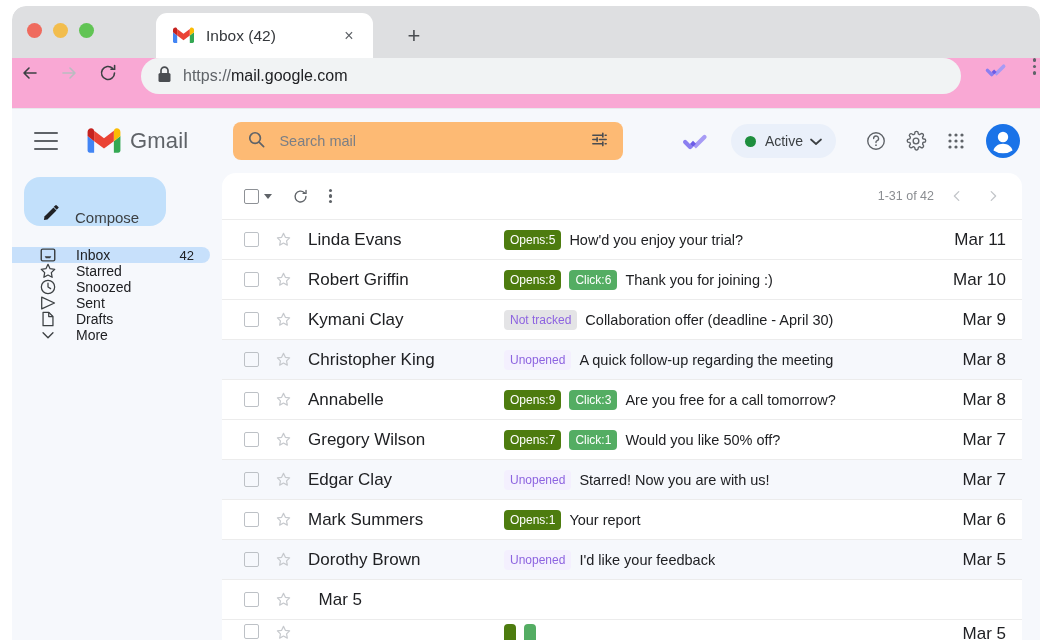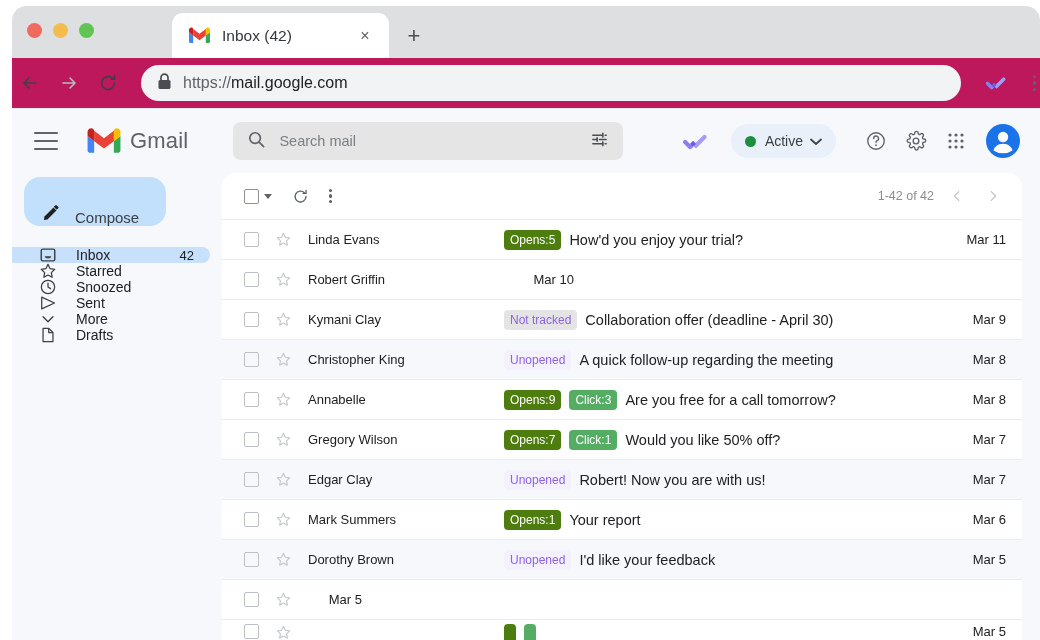--- a/index.html
+++ b/index.html
@@ -30,21 +30,21 @@
   .traffic {
     position: absolute; left: 15px; top: 17px;
     display: flex; gap: 11px;
   }
   .dot { width: 15px; height: 15px; border-radius: 50%; }
   .dot.red { background: #ef6b5e; }
   .dot.yellow { background: #f2bd4d; }
   .dot.green { background: #61c454; }
 
   .tab {
-    position: absolute; left: 160px; top: 7px;
+    position: absolute; left: 144px; top: 7px;
     width: 217px; height: 45px;
     background: #ffffff;
     border-radius: 11px 11px 0 0;
     display: flex; align-items: center;
     padding: 0 14px 0 17px;
   }
   .tab-favicon { width: 21px; height: 17px; flex: 0 0 auto; }
   .tab-title {
     flex: 1 1 auto;
     font-size: 15.5px; color: #34373b;
@@ -60,23 +60,23 @@
     position: absolute; left: 390px; top: 18px;
     width: 24px; height: 24px;
     display: flex; align-items: center; justify-content: center;
     color: #4a4d51; font-size: 22px; line-height: 1; font-weight: 300;
   }
 
   
   .navbar {
     position: relative;
     height: 51px;
-    background: #be185d;
+    background: #f9a8d4;
     border-bottom: 1px solid #e8eaed;
-    display: flex; align-items: center; gap: 9px;
+    display: flex;  gap: 9px;
   }
   .nav-btn {
     width: 30px; height: 30px; margin-left: 10px;
     display: flex; align-items: center; justify-content: center;
     color: #3c4043;
   }
   .nav-btn:first-child { margin-left: 8px; }
   .nav-btn.disabled { color: #b9bcc0; }
 
   .omnibox {
@@ -122,21 +122,21 @@
     flex: 0 0 auto;
   }
   .hamburger i { display: block; height: 2.4px; background: #5f6368; border-radius: 2px; }
   .gm-logo { display: flex; align-items: center; margin-left: 20px; flex: 0 0 auto; }
   .gm-logo-mark { width: 34px; height: 26px; }
   .gm-logo-text { font-size: 22px; color: #5f6368; margin-left: 9px; letter-spacing: .2px; }
 
   .searchbar {
     margin-left: 36px;
     width: 390px; height: 38px;
-    background: #e5e5e5;
+    background: #fdba74;
     border-radius: 8px;
     display: flex; align-items: center;
     padding: 0 14px;
     flex: 0 0 auto;
   }
   .searchbar .s-icon { flex: 0 0 auto; color: #5f6368; }
   .search-input {
     flex: 1 1 auto;
     border: none; outline: none; background: transparent;
     font-family: "Liberation Sans", sans-serif;
@@ -242,21 +242,21 @@
     padding: 0 16px 0 22px;
     border-top: 1px solid #ececec;
     background: #ffffff;
   }
   .row.alt { background: #f6f8fc; }
   .row .r-check { width: 15px; height: 15px; border: 1.6px solid #bdc1c6; border-radius: 2px; flex: 0 0 auto; }
   .row .r-star { margin-left: 16px; flex: 0 0 auto; color: #c6c9cd; display: flex; }
   .row .r-sender {
     width: 196px; flex: 0 0 auto;
     margin-left: 16px;
-    font-size: 13px; color: #202124;
+    font-size: 17px; color: #202124;
     white-space: nowrap; overflow: hidden; text-overflow: ellipsis;
   }
   .row .r-mid { flex: 1 1 auto; display: flex; align-items: center; min-width: 0; }
   .badge {
     flex: 0 0 auto;
     height: 20px;
     border-radius: 4px;
     display: flex; align-items: center;
     padding: 0 6px;
     font-size: 12px;
@@ -266,21 +266,21 @@
   .badge.opens { background: #4d7c0f; color: #ffffff; }
   .badge.click { background: #54ad63; color: #ffffff; }
   .badge.unopened { background: #f4f0fe; color: #8d63e0; }
   .badge.nottracked { background: #e4e4e6; color: #8d63e0; }
   .row .r-subject {
     font-size: 14.5px; color: #202124;
     white-space: nowrap; overflow: hidden; text-overflow: ellipsis;
   }
   .row .r-date {
     flex: 0 0 auto; margin-left: 12px;
-    font-size: 13px; color: #202124;
+    font-size: 17px; color: #202124;
     width: 58px; text-align: right;
   }
   .row.partial { height: 22px; overflow: hidden; align-items: flex-start; padding-top: 4px; }
 </style>
 </head>
 <body>
 
 <div class="window">
 
   <div class="tabstrip">
@@ -492,35 +492,35 @@
             <span class="n-icon">
               <svg width="18" height="18" viewBox="0 0 20 20" fill="none" stroke="currentColor" stroke-width="1.4" stroke-linejoin="round">
                 <path d="M3 3.4 17.2 10 3 16.6z"></path>
               </svg>
             </span>
             <span class="n-label">Sent</span>
           </div>
 
           <div class="nav-item">
             <span class="n-icon">
-              <svg width="18" height="18" viewBox="0 0 20 20" fill="none" stroke="currentColor" stroke-width="1.5" stroke-linecap="round" stroke-linejoin="round">
-                <path d="m4.5 7.5 5.5 5.5 5.5-5.5"></path>
-              </svg>
-            </span>
-            <span class="n-label">More</span>
-          </div>
-
-          <div class="nav-item">
-            <span class="n-icon">
               <svg width="18" height="18" viewBox="0 0 20 20" fill="none" stroke="currentColor" stroke-width="1.4" stroke-linejoin="round">
                 <path d="M4.5 2.6h6.4l4.6 4.6v10.2H4.5z"></path>
                   <path d="M10.8 2.6v4.7h4.7"></path>
               </svg>
             </span>
             <span class="n-label">Drafts</span>
+          </div>
+
+          <div class="nav-item">
+            <span class="n-icon">
+              <svg width="18" height="18" viewBox="0 0 20 20" fill="none" stroke="currentColor" stroke-width="1.5" stroke-linecap="round" stroke-linejoin="round">
+                <path d="m4.5 7.5 5.5 5.5 5.5-5.5"></path>
+              </svg>
+            </span>
+            <span class="n-label">More</span>
           </div>
         </div>
       </div>
 
       <div class="listpanel">
         <div class="list-toolbar">
           <span class="tb-check">
             <span class="sq"></span>
             <span class="caret-down"></span>
           </span>
@@ -530,21 +530,21 @@
                 <path d="M16.5 2.8v3.5h-3.5"></path>
             </svg>
           </span>
           <span class="tb-dots">
               <i></i>
               <i></i>
               <i></i>
             </span>
 
           <span class="tb-right">
-            <span class="pager-text">1-42 of 42</span>
+            <span class="pager-text">1-31 of 42</span>
             <span class="pager-btn">
               <svg width="14" height="14" viewBox="0 0 16 16" fill="none" stroke="currentColor" stroke-width="1.5" stroke-linecap="round" stroke-linejoin="round">
                   <path d="m10 3-5 5 5 5"></path>
                 </svg>
             </span>
             <span class="pager-btn">
               <svg width="14" height="14" viewBox="0 0 16 16" fill="none" stroke="currentColor" stroke-width="1.5" stroke-linecap="round" stroke-linejoin="round">
                   <path d="m6 3 5 5-5 5"></path>
                 </svg>
             </span>
@@ -567,20 +567,25 @@
               <span class="r-date">Mar 11</span>
             </div>
             <div class="row">
               <span class="r-check"></span>
               <span class="r-star">
                 <svg width="17" height="17" viewBox="0 0 20 20" fill="none" stroke="currentColor" stroke-width="1.4" stroke-linejoin="round">
                   <path d="m10 2.8 2.2 4.6 5 .7-3.6 3.5.9 5-4.5-2.4-4.5 2.4.9-5L2.8 8.1l5-.7z"></path>
                 </svg>
               </span>
               <span class="r-sender">Robert Griffin</span>
+              <span class="r-mid">
+                <span class="badge opens">Opens:8</span>
+                <span class="badge click">Click:6</span>
+                <span class="r-subject">Thank you for joining :)</span>
+              </span>
               <span class="r-date">Mar 10</span>
             </div>
             <div class="row">
               <span class="r-check"></span>
               <span class="r-star">
                 <svg width="17" height="17" viewBox="0 0 20 20" fill="none" stroke="currentColor" stroke-width="1.4" stroke-linejoin="round">
                   <path d="m10 2.8 2.2 4.6 5 .7-3.6 3.5.9 5-4.5-2.4-4.5 2.4.9-5L2.8 8.1l5-.7z"></path>
                 </svg>
               </span>
               <span class="r-sender">Kymani Clay</span>
@@ -637,21 +642,21 @@
             <div class="row alt">
               <span class="r-check"></span>
               <span class="r-star">
                 <svg width="17" height="17" viewBox="0 0 20 20" fill="none" stroke="currentColor" stroke-width="1.4" stroke-linejoin="round">
                   <path d="m10 2.8 2.2 4.6 5 .7-3.6 3.5.9 5-4.5-2.4-4.5 2.4.9-5L2.8 8.1l5-.7z"></path>
                 </svg>
               </span>
               <span class="r-sender">Edgar Clay</span>
               <span class="r-mid">
                 <span class="badge unopened">Unopened</span>
-                <span class="r-subject">Robert! Now you are with us!</span>
+                <span class="r-subject">Starred! Now you are with us!</span>
               </span>
               <span class="r-date">Mar 7</span>
             </div>
             <div class="row">
               <span class="r-check"></span>
               <span class="r-star">
                 <svg width="17" height="17" viewBox="0 0 20 20" fill="none" stroke="currentColor" stroke-width="1.4" stroke-linejoin="round">
                   <path d="m10 2.8 2.2 4.6 5 .7-3.6 3.5.9 5-4.5-2.4-4.5 2.4.9-5L2.8 8.1l5-.7z"></path>
                 </svg>
               </span>

